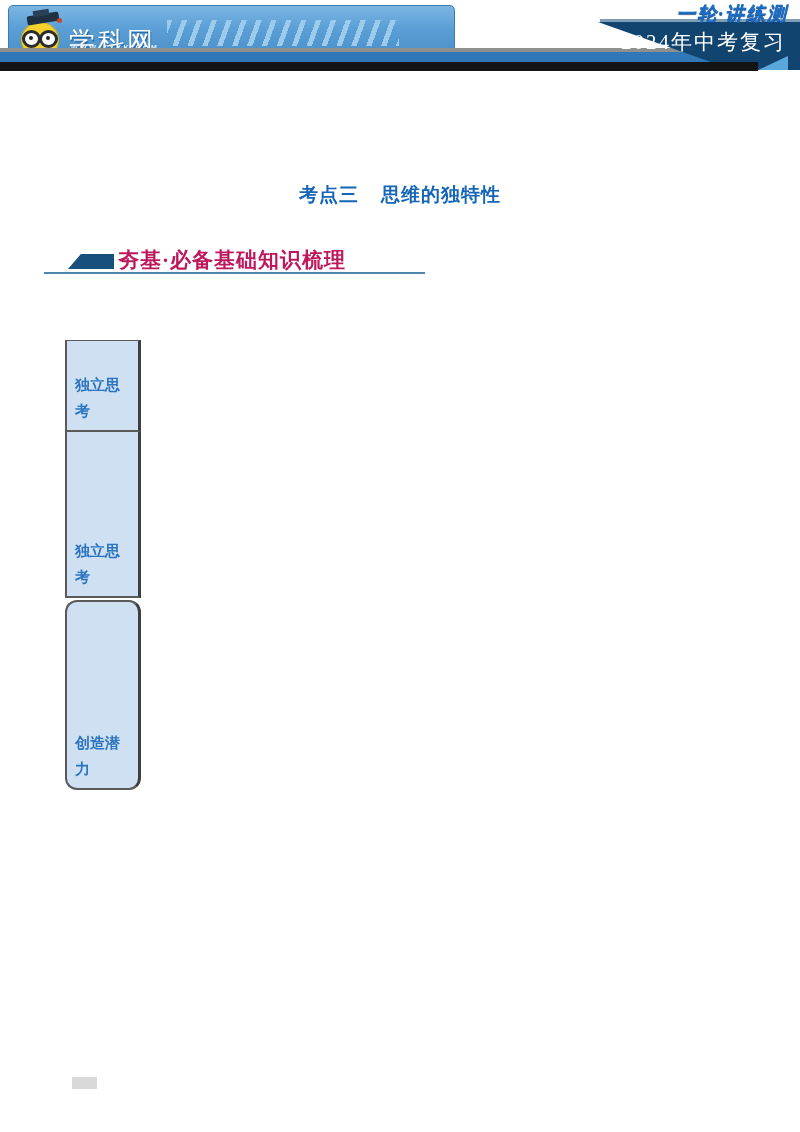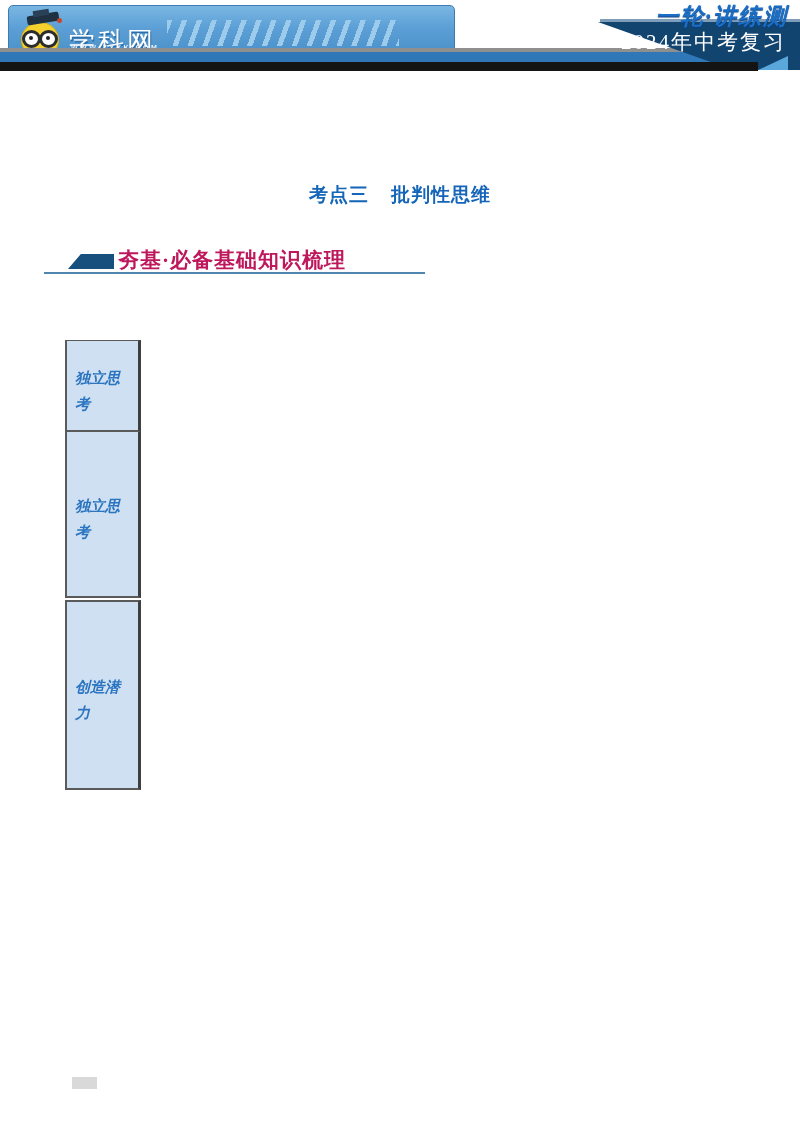--- a/index.html
+++ b/index.html
@@ -47,21 +47,21 @@
   }
   .exam-label{
     position:absolute;right:14px;top:28px;color:#ffffff;font-size:21px;
     font-family:"Liberation Serif","DejaVu Serif",serif;letter-spacing:2px;text-align:right;
   }
   .corner-triangle{
     position:absolute;right:12px;top:56px;width:0;height:0;
     border-left:30px solid rgba(0,0,0,0);border-bottom:14px solid #5aa7dc;
   }
   .series-label{
-    position:absolute;right:12px;top:1px;font-size:23px;font-weight:bold;font-style:italic;
+    position:absolute;right:12px;top:1px;font-size:19px;font-weight:bold;font-style:italic;
     color:#1b6ec6;letter-spacing:2px;text-shadow:0 1px 1px #0c3e7c;
     font-family:"Liberation Serif","DejaVu Serif",serif;
   }
   .dark-bar{position:absolute;left:0;top:62px;width:758px;height:9px;background:#141414;}
 
   
   .doc-title{
     position:absolute;left:0;top:182px;width:800px;text-align:center;
     font-weight:bold;font-size:19px;color:#1565b8;letter-spacing:1px;
   }
@@ -77,29 +77,28 @@
     position:absolute;left:50px;top:0;font-size:21px;font-weight:bold;color:#be185d;
     font-family:"Liberation Serif","DejaVu Serif",serif;letter-spacing:1px;white-space:nowrap;
   }
   .section-underline{position:absolute;left:44px;top:272px;width:381px;height:2px;background:#4f86ad;}
 
   
   .ktable{position:absolute;left:65px;top:340px;width:76px;}
   .kcell{
     box-sizing:border-box;width:76px;background:#cfe0f2;
     border:2px solid #5a5a5a;border-right:3px solid #3f3f3f;
-    display:flex;align-items:center;
+    display:flex;align-items:flex-end;
     padding:16px 6px 6px 8px;
     color:#2b74c0;font-weight:bold;font-size:15px;line-height:26px;
     word-break:break-all;
-    font-style:italic;
   }
   .kcell.r1{height:92px;border-top-width:1px;}
   .kcell.r2{height:166px;border-top:0;}
-  .kcell.r3{height:190px;margin-top:2px;}
+  .kcell.r3{height:190px;margin-top:2px;border-radius:12px;}
 
   
   .footer-box{position:absolute;left:72px;top:1077px;width:25px;height:12px;background:#d9d9d9;}
 </style>
 </head>
 <body>
 
 <div class="page">
 
   <div class="header">
@@ -129,21 +128,21 @@
     <div class="navy-topline"></div>
     <div class="navy-panel"></div>
     <div class="series-label">一轮·讲练测</div>
     <div class="exam-label">2024年中考复习</div>
     <div class="corner-triangle"></div>
 
     <div class="dark-bar"></div>
   </div>
 
   <div class="doc-title">
-    <span>考点三</span><span class="gap"></span><span>批判性思维</span>
+    <span>考点三</span><span class="gap"></span><span>思维的独特性</span>
   </div>
 
   <div class="section-header">
     <div class="section-flag"></div>
     <div class="section-title">夯基·必备基础知识梳理</div>
   </div>
   <div class="section-underline"></div>
 
   <div class="ktable">
     <div class="kcell r1">

